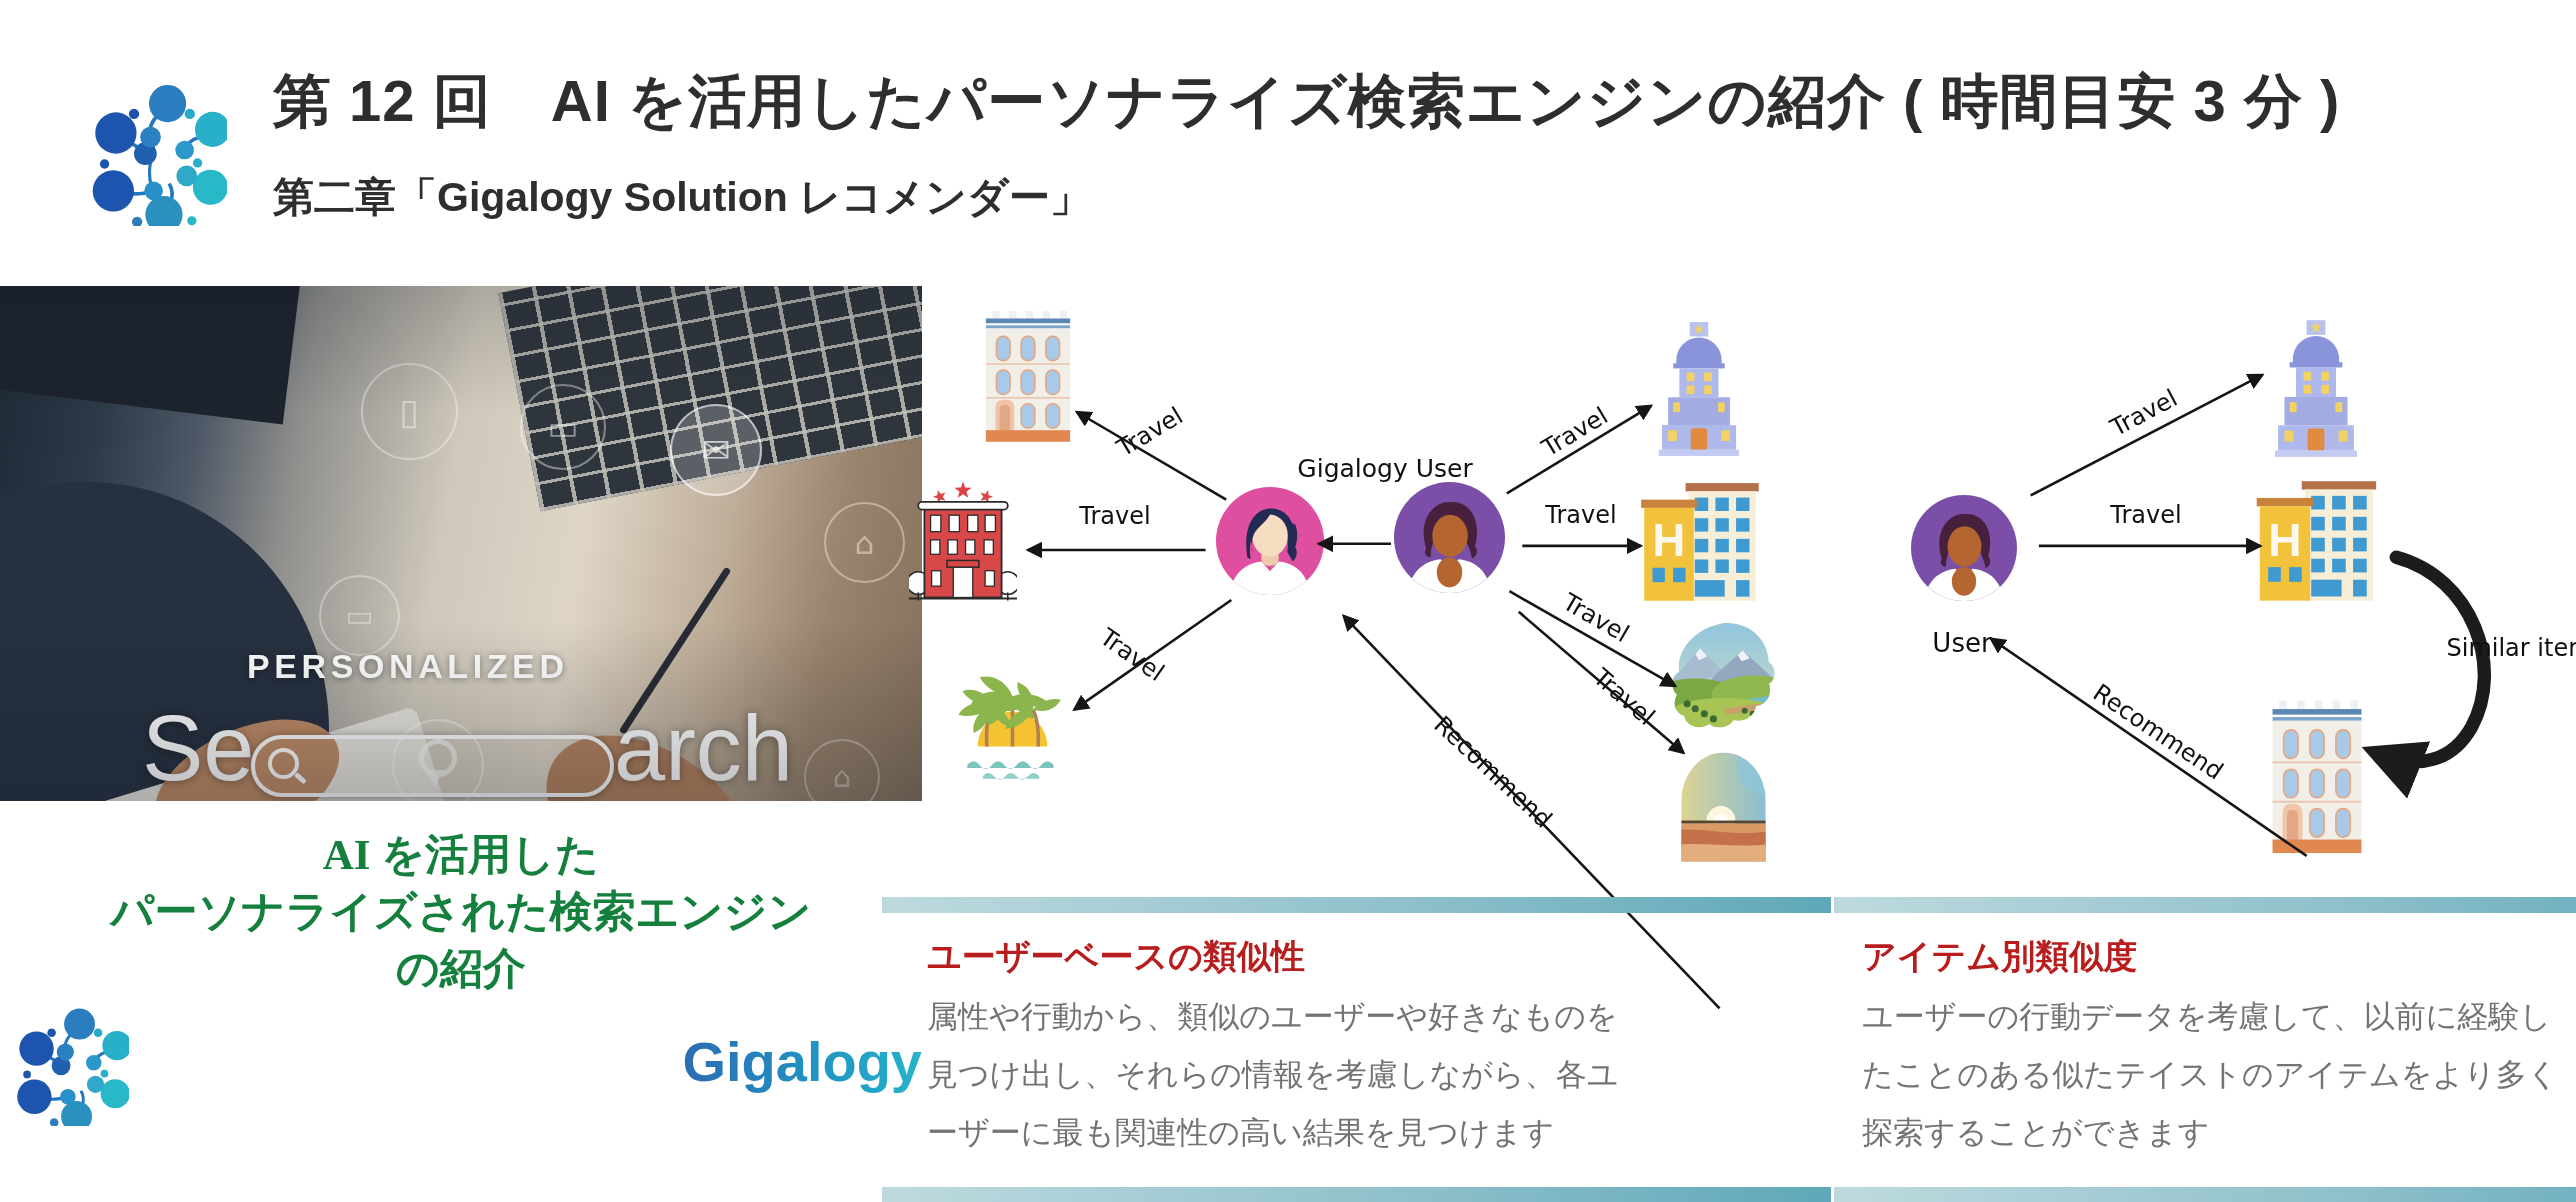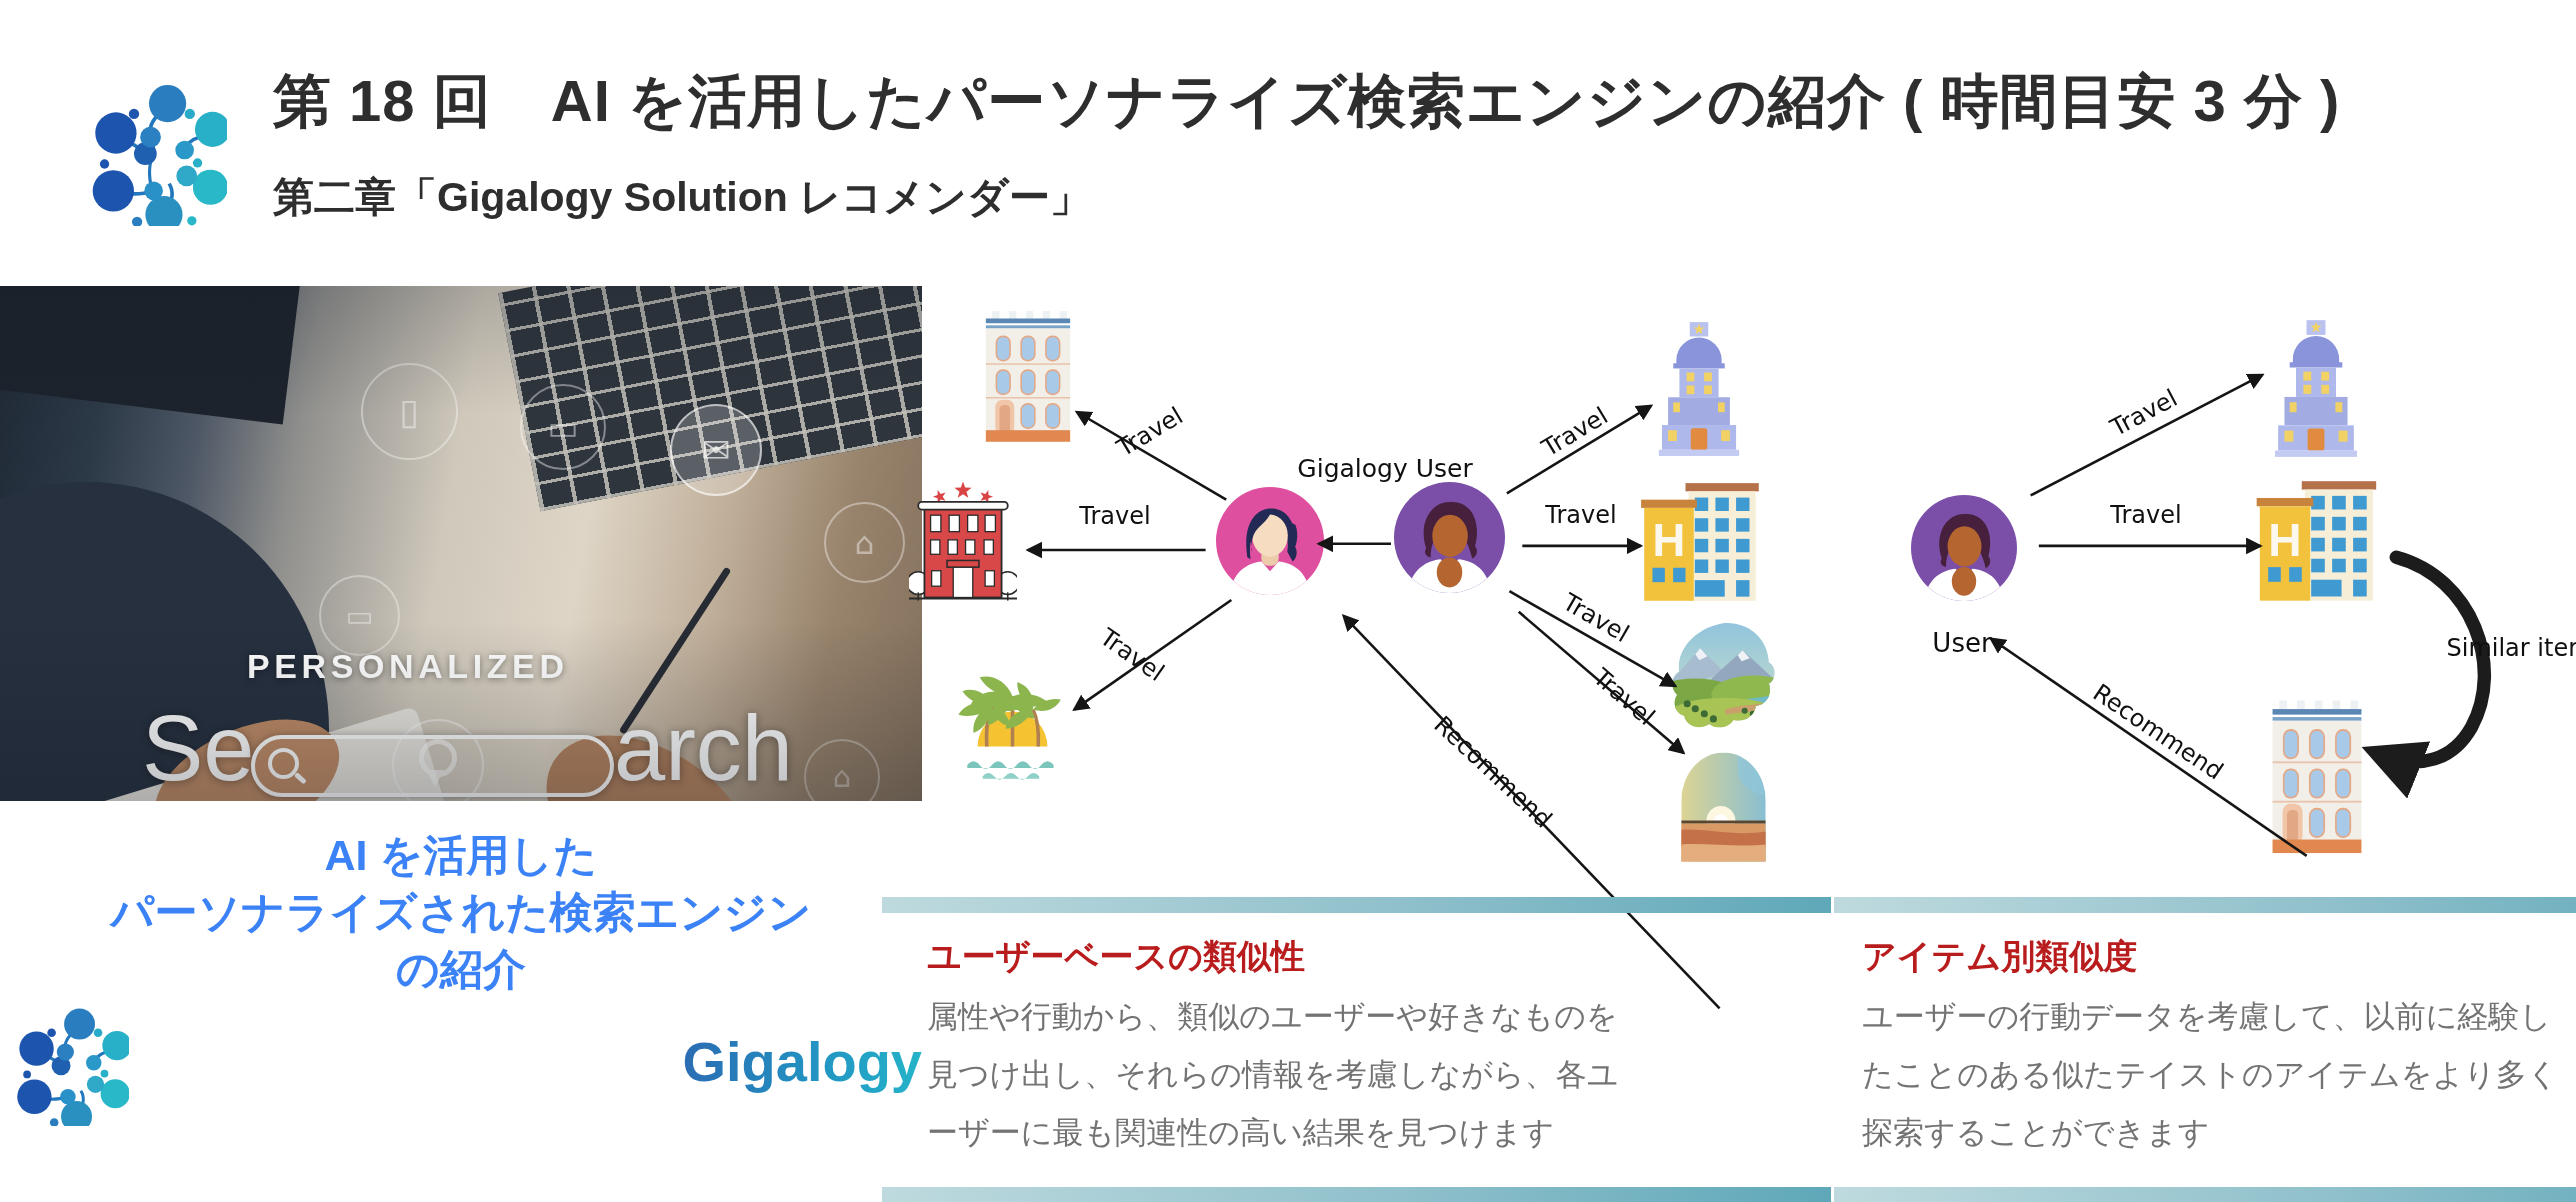--- a/index.html
+++ b/index.html
@@ -22,21 +22,21 @@
   .overlay-word{position:absolute;color:#fff;font-weight:bold;font-size:34px;letter-spacing:4.6px;
           text-shadow:0 1px 7.2px rgba(0,0,0,.45);font-family:"Liberation Sans",sans-serif;}
   .search-word{position:absolute;color:#fff;font-weight:300;font-size:92px;
           text-shadow:0 1px 9.3px rgba(0,0,0,.4);font-family:"Liberation Sans",sans-serif;}
   .search-pill{position:absolute;border:4.6px solid #fff;border-radius:36px;
           box-shadow:0 1px 8.2px rgba(0,0,0,.35);}
   .mag-circle{position:absolute;border:4.1px solid #fff;border-radius:50%;}
   .mag-handle{position:absolute;background:#fff;border-radius:2.1px;}
   
   .caption{left:0;top:827px;width:922px;text-align:center;font-size:43px;font-weight:bold;
-           line-height:1.32;color:#3b82f6;white-space:pre-line;}
+           line-height:1.32;color:#15803d;white-space:pre-line;font-family:Liberation Serif, serif;}
   .brand-row{left:0;top:997px;width:922px;display:flex;align-items:center;justify-content:space-between;gap:1px;}
   .brand-word{font-size:56px;font-weight:600;
       background:linear-gradient(90deg,#2b6cb3 0%,#2193c2 55%,#25b4c9 100%);
       -webkit-background-clip:text;background-clip:text;color:transparent;}
   
   .bar{position:absolute;height:16px;background:linear-gradient(90deg,#bedade 0%,#8fc0cb 55%,#5fa8b9 100%);}
   
   .sec-title{position:absolute;font-size:34px;font-weight:bold;color:#b91c1c;white-space:nowrap;}
   .sec-body{position:absolute;font-size:31px;color:#737373;line-height:1.87;white-space:pre-line;width:886px;}
   
@@ -101,21 +101,21 @@
     <circle cx="218" cy="153" r="18" fill="#2a98c8"></circle>
     <circle cx="222" cy="203" r="20" fill="#30a8c8"></circle>
     <circle cx="158" cy="232" r="18" fill="#2a90c8"></circle>
     <circle cx="120" cy="83" r="10" fill="#1d55ae"></circle>
     <circle cx="228" cy="83" r="10" fill="#28aac8"></circle>
     <circle cx="63" cy="180" r="9" fill="#1d55ae"></circle>
     <circle cx="243" cy="178" r="9" fill="#28b0c8"></circle>
     <circle cx="126" cy="292" r="10" fill="#2a7ec0"></circle>
     <circle cx="232" cy="290" r="9" fill="#28b8c8"></circle>
   </svg>
-  <div class="abs main-title" style="left:273px;top:63px">第 18 回　AI を活用したパーソナライズ検索エンジンの紹介 ( 時間目安 3 分 )</div>
+  <div class="abs main-title" style="left:273px;top:63px">第 12 回　AI を活用したパーソナライズ検索エンジンの紹介 ( 時間目安 3 分 )</div>
   <div class="abs sub-title" style="left:273px;top:170px">第二章「Gigalogy Solution レコメンダー」</div>
 
   <div class="abs photo">
     <div class="ph-shape" style="left:-36px;top:-46px;width:330px;height:165px;background:#1c232c;transform:rotate(7deg)"></div>
     <div class="ph-shape" style="left:515px;top:-41px;width:484px;height:222px;background:#2f353d;transform:rotate(-11deg);
          background-image:repeating-linear-gradient(90deg,rgba(195,193,186,.85) 0 4.1px,transparent 4.1px 34px),
                           repeating-linear-gradient(0deg,rgba(195,193,186,.85) 0 3.1px,transparent 3.1px 26px)"></div>
     <div class="ph-shape" style="left:-155px;top:196px;width:484px;height:495px;background:#26303f;border-radius:50%"></div>
     <div class="ph-shape" style="left:20.6px;top:479px;width:443px;height:268px;background:#e9e6df;transform:rotate(-17deg);border-radius:9.3px"></div>
     <div class="ph-shape" style="left:149px;top:443px;width:196px;height:108px;background:#c08c66;transform:rotate(-24deg);border-radius:50%"></div>

